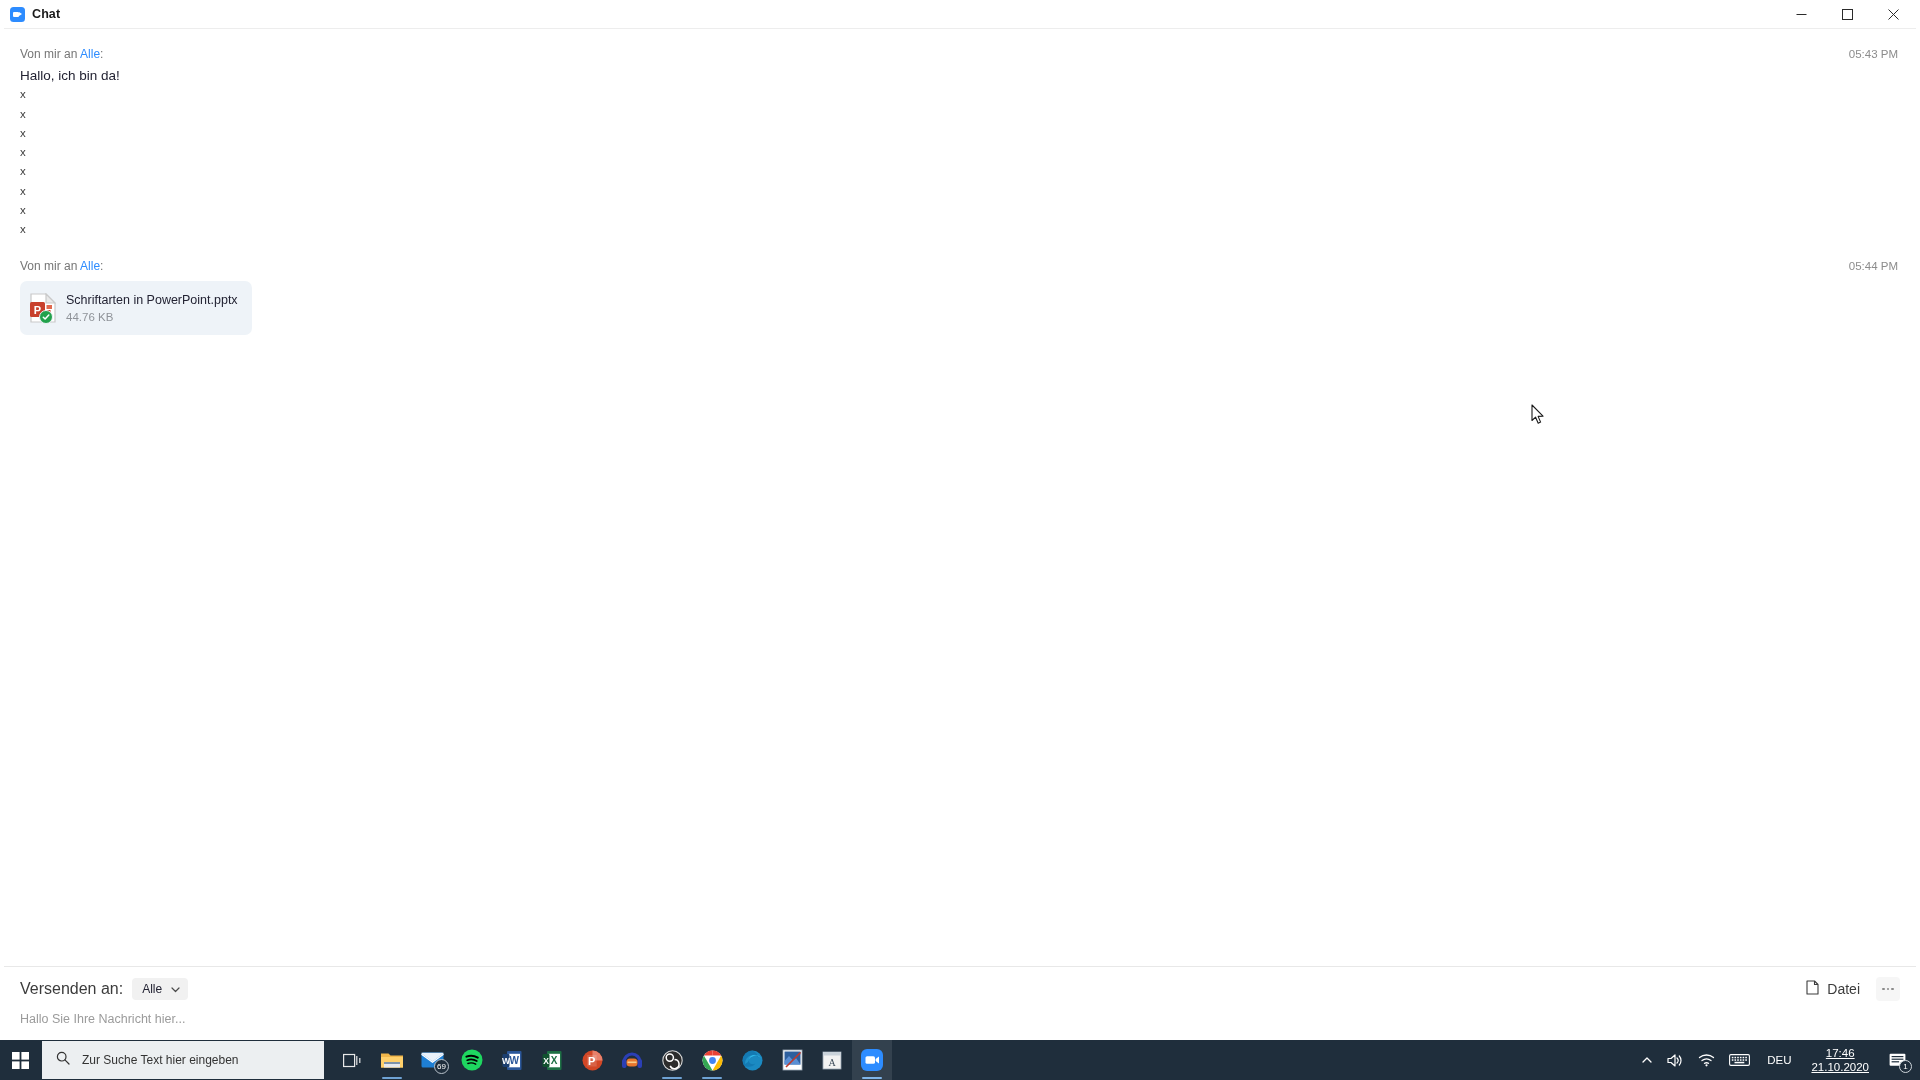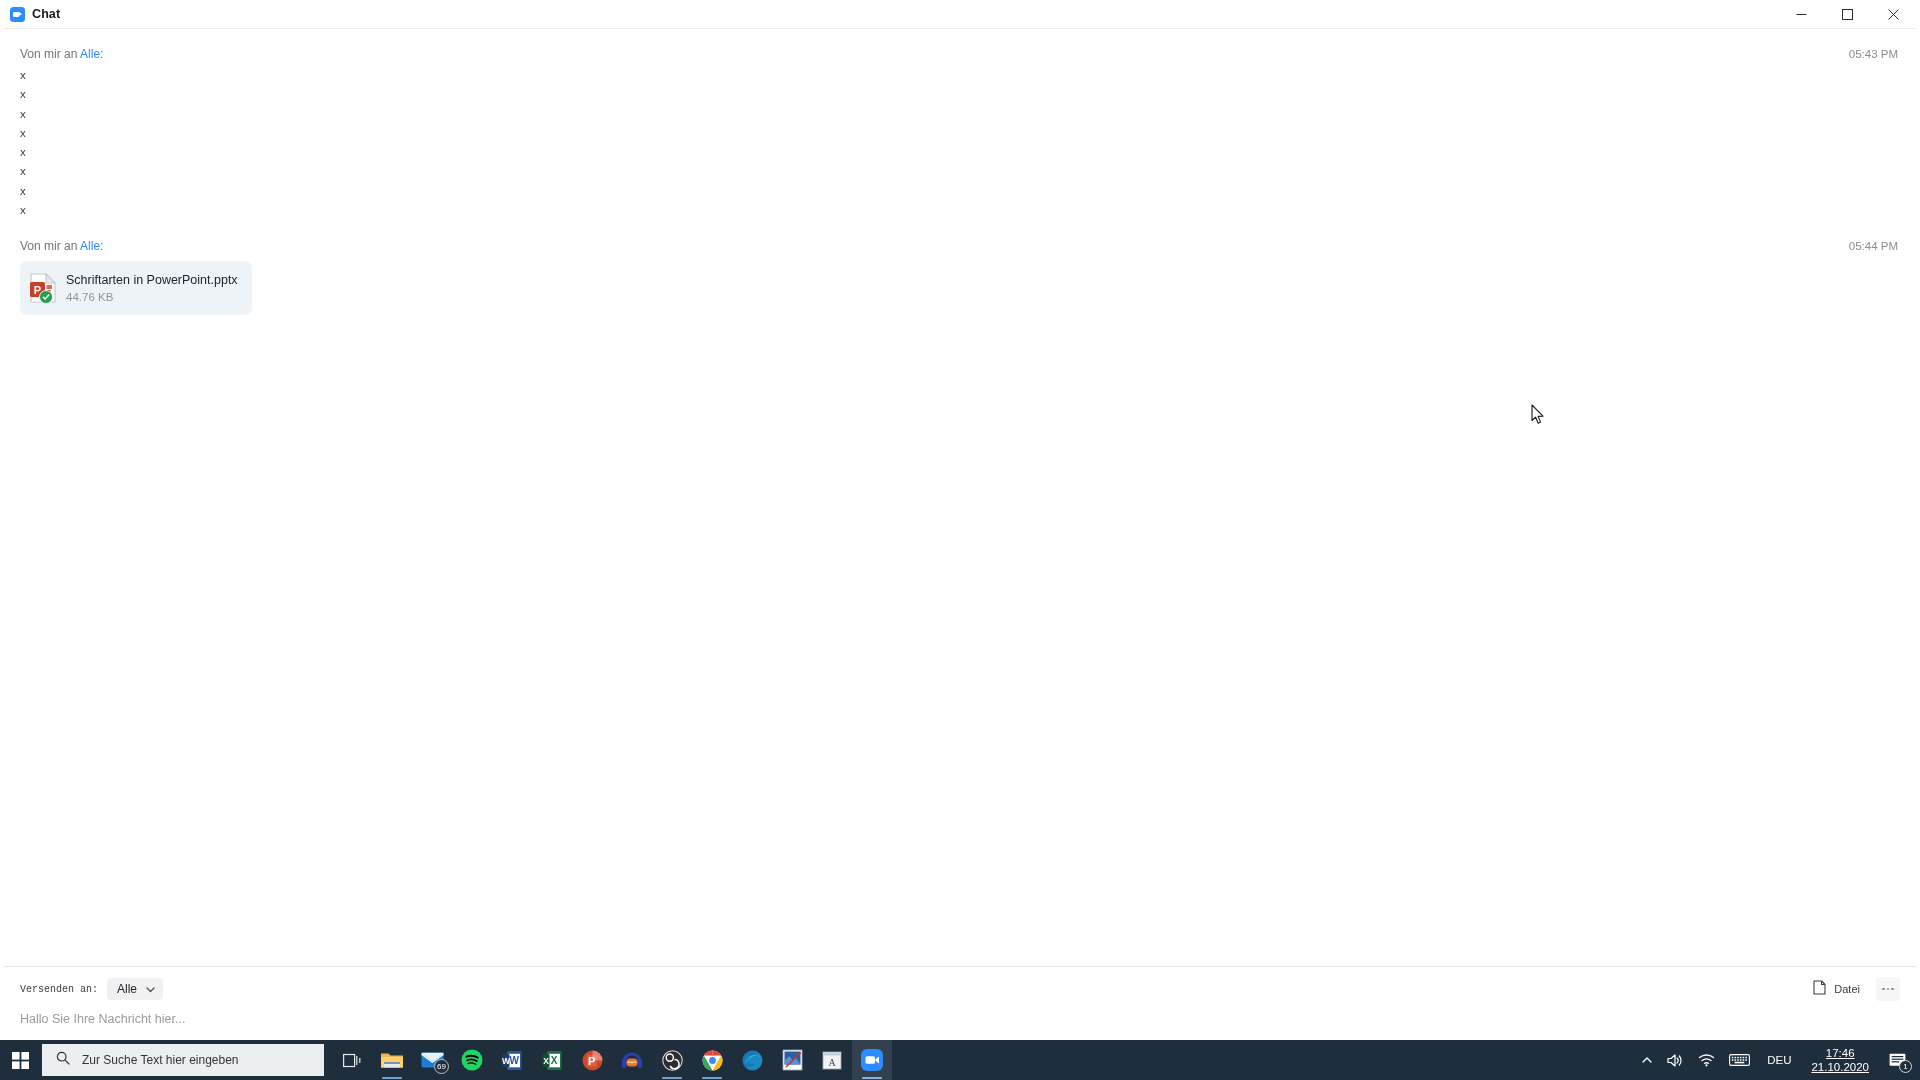--- a/index.html
+++ b/index.html
@@ -84,53 +84,53 @@
 
   
   .compose {
     flex:0 0 74px; border-top:1px solid #e8e8e8; background:#fff;
     position:relative; padding:10px 16px 0 16px;
   }
   .compose-row {
     display:flex; align-items:center; height:24px; justify-content:space-between;
   }
   .send-to-left { display:flex; align-items:center; gap:9px; }
-  .send-to-label { font-size:10px; color:#3c3c3c;font-family:Liberation Mono, monospace; }
+  .send-to-label { font-size:16px; color:#3c3c3c; }
   .send-to-select {
     display:flex; align-items:center; gap:9px;
     background:#f1f1f1; border-radius:4px; height:22px; padding:0 8px 0 10px;
   }
   .send-to-value { font-size:12px; color:#232333; }
   .chev { width:9px; height:9px; position:relative; }
   .chev svg { display:block; }
 
   .compose-right { display:flex; align-items:center; gap:12px; }
   .file-btn { display:flex; align-items:center; gap:8px; padding:2px 4px; }
-  .file-btn-label { font-size:11px; color:#3c3c3c; }
+  .file-btn-label { font-size:14px; color:#3c3c3c; }
   .more-btn {
     width:24px; height:24px; border-radius:4px; background:#f6f6f6;
     display:flex; align-items:center; justify-content:center;
     gap:2px;
   }
   .more-btn i { width:2.5px; height:2.5px; border-radius:50%; background:#8a8a8a; display:block; }
 
   .compose-input {
     margin-top:11px; font-size:12.5px; color:#9b9b9b;
   }
 
   
   .taskbar {
     position:absolute; left:0; bottom:0; width:1920px; height:40px;
     background:#1f2e3c; display:flex; align-items:center;
   }
   .start-btn {
     width:40px; height:40px; display:flex; align-items:center; justify-content:center;
   }
   .search-box {
-    width:282px; height:32px; background:#eceff1; border-radius:0;
+    width:282px; height:38px; background:#eceff1; border-radius:0;
     display:flex; align-items:center; gap:12px; padding-left:14px;
     margin-left:2px;
   }
   .search-ph { font-size:12px; color:#333; }
   .tb-icons { display:flex; align-items:center; gap:0; margin-left:8px; }
   .tb-item {
     width:40px; height:40px; position:relative;
     display:flex; align-items:center; justify-content:center;
   }
   .tb-item.active { background:#33414e; }
@@ -202,20 +202,21 @@
       </div>
     </div>
 
     <div class="msg-area">
 
       <div class="msg-group">
         <div class="msg-head">
           <span class="msg-from"><span>Von mir an </span><span class="to">Alle</span><span>:</span></span>
           <span class="msg-time">05:43 PM</span>
         </div>
+        <div class="msg-body">Hallo, ich bin da!</div>
         <div class="msg-x">
           <span class="ln">x</span>
           <span class="ln">x</span>
           <span class="ln">x</span>
           <span class="ln">x</span>
           <span class="ln">x</span>
           <span class="ln">x</span>
           <span class="ln">x</span>
           <span class="ln">x</span>
         </div>

